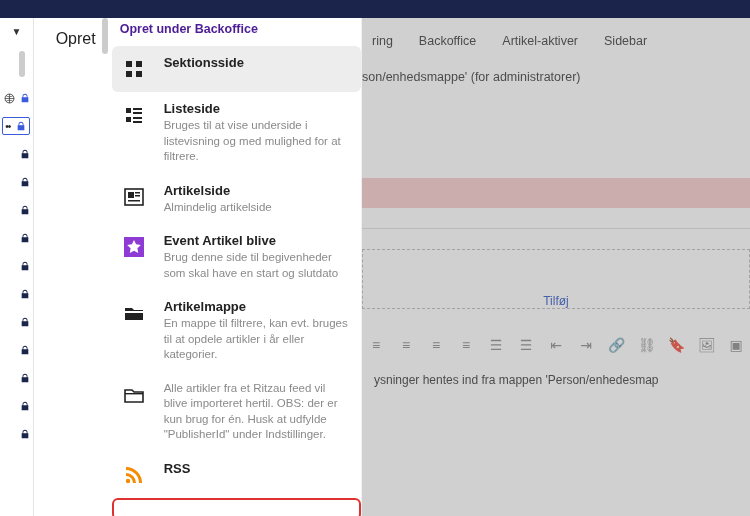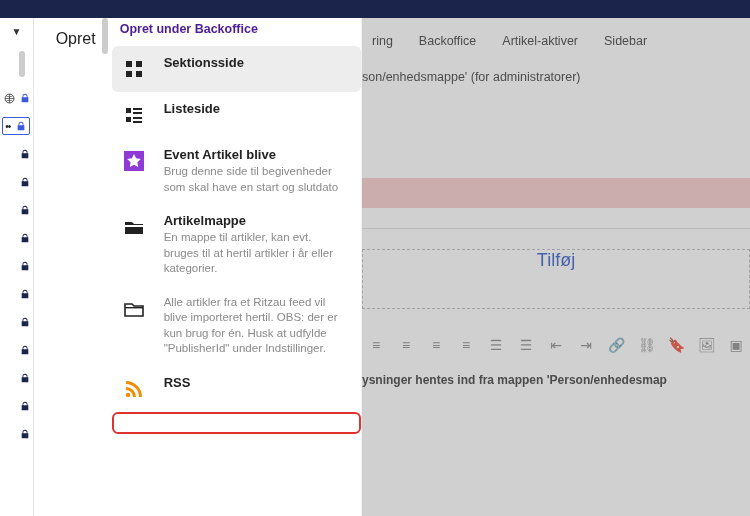--- a/index.html
+++ b/index.html
@@ -24,24 +24,24 @@
   .item.active { background: #ededed; }
   .item.highlight { border: 2px solid #e03131; }
   .ico-box { width: 28px; height: 28px; flex: 0 0 28px; display:flex; align-items:center; justify-content:center; }
   .item-title { font-size: 13px; font-weight: 600; color: #222; margin-bottom: 2px; }
   .item-desc { font-size: 11.5px; color: #8a8a8a; line-height: 1.35; max-width: 300px; }
   .main { flex: 1; background: #fff; position: relative; }
   .shade { position:absolute; inset:0; top:-18px; margin-top:18px; background: rgba(120,120,120,0.35); pointer-events:none; }
   .tabs { display: flex; gap: 26px; padding: 16px 10px 18px 10px; font-size: 12.5px; color: #333; white-space: nowrap; }
   .sub1 { font-size: 12.5px; color: #333; padding: 4px 8px 0 0; }
   .pinkbar { height: 30px; background: #f7c9c9; margin-top: 94px; }
-  .addzone { border: 1px dashed #bbb; height: 60px; margin-top: 20px; display:flex; align-items:flex-start; justify-content:center; color:#2b55c8; font-size:18px; font-weight:500; }
+  .addzone { border: 1px dashed #bbb; height: 60px; margin-top: 20px; display:flex; align-items:flex-end; justify-content:center; color:#2b55c8; font-size:12px; font-weight:500; }
   .toolbar { display:flex; gap:14px; padding: 28px 6px 10px 6px; color:#888; font-size:14px; }
   .toolbar span { width:16px; text-align:center; }
-  .foot { font-size: 12px; color:#333; padding: 10px 0; white-space:nowrap;font-weight:bold; }
+  .foot { font-size: 12px; color:#333; padding: 10px 12px; white-space:nowrap; }
   .sep { border:0; border-top:1px solid #ddd; margin: 20px 0 0 0; }
 </style>
 </head>
 <body>
 
 <div class="topbar"></div>
 <div class="app">
 
   <div class="rail">
     <span class="chev">▼</span>
@@ -144,23 +144,39 @@
               <rect x="2" y="3" width="5" height="5" fill="#222"></rect>
               <rect x="9" y="3" width="9" height="2" fill="#222"></rect>
               <rect x="9" y="7" width="9" height="2" fill="#222"></rect>
               <rect x="2" y="12" width="5" height="5" fill="#222"></rect>
               <rect x="9" y="12" width="9" height="2" fill="#222"></rect>
               <rect x="9" y="16" width="9" height="2" fill="#222"></rect>
             </svg>
           </div>
         <div>
           <div class="item-title">Listeside</div>
-        </div>
-      </div>
-
+          <div class="item-desc">Bruges til at vise underside i listevisning og med mulighed for at filtrere.</div>
+        </div>
+      </div>
+
+      <div class="item">
+        <div class="ico-box">
+            <svg viewBox="0 0 22 22" width="22" height="22">
+              <rect x="2" y="3" width="18" height="16" fill="none" stroke="#222" stroke-width="1.6"></rect>
+              <rect x="5" y="6" width="6" height="6" fill="#222"></rect>
+              <rect x="12" y="6" width="5" height="1.5" fill="#222"></rect>
+              <rect x="12" y="9" width="5" height="1.5" fill="#222"></rect>
+              <rect x="5" y="14" width="12" height="1.5" fill="#222"></rect>
+            </svg>
+          </div>
+        <div>
+          <div class="item-title">Artikelside</div>
+          <div class="item-desc">Almindelig artikelside</div>
+        </div>
+      </div>
 
       <div class="item">
         <div class="ico-box">
             <svg viewBox="0 0 22 22" width="22" height="22">
               <rect x="1" y="1" width="20" height="20" fill="#8e3bd6"></rect>
               <path d="M11 4l2.1 4.3 4.7.7-3.4 3.3.8 4.7L11 14.8 6.8 17l.8-4.7L4.2 9l4.7-.7L11 4z" fill="#fff"></path>
             </svg>
           </div>
         <div>
           <div class="item-title">Event Artikel blive</div>
@@ -170,21 +186,21 @@
 
       <div class="item">
         <div class="ico-box">
             <svg viewBox="0 0 22 22" width="22" height="22">
               <path d="M2 6h7l2 2h9v10H2V6z" fill="#222"></path>
               <rect x="2" y="9" width="18" height="2" fill="#fff"></rect>
             </svg>
           </div>
         <div>
           <div class="item-title">Artikelmappe</div>
-          <div class="item-desc">En mappe til artikler, kan evt. bruges til at hertil artikler i år eller kategorier.</div>
+          <div class="item-desc">En mappe til filtrere, kan evt. bruges til at opdele artikler i år eller kategorier.</div>
         </div>
       </div>
 
       <div class="item">
         <div class="ico-box">
             <svg viewBox="0 0 22 22" width="22" height="22">
               <path d="M2 6h7l2 2h9v10H2V6z" fill="none" stroke="#222" stroke-width="1.6"></path>
               <rect x="2" y="9" width="18" height="1.4" fill="#222"></rect>
             </svg>
           </div>

